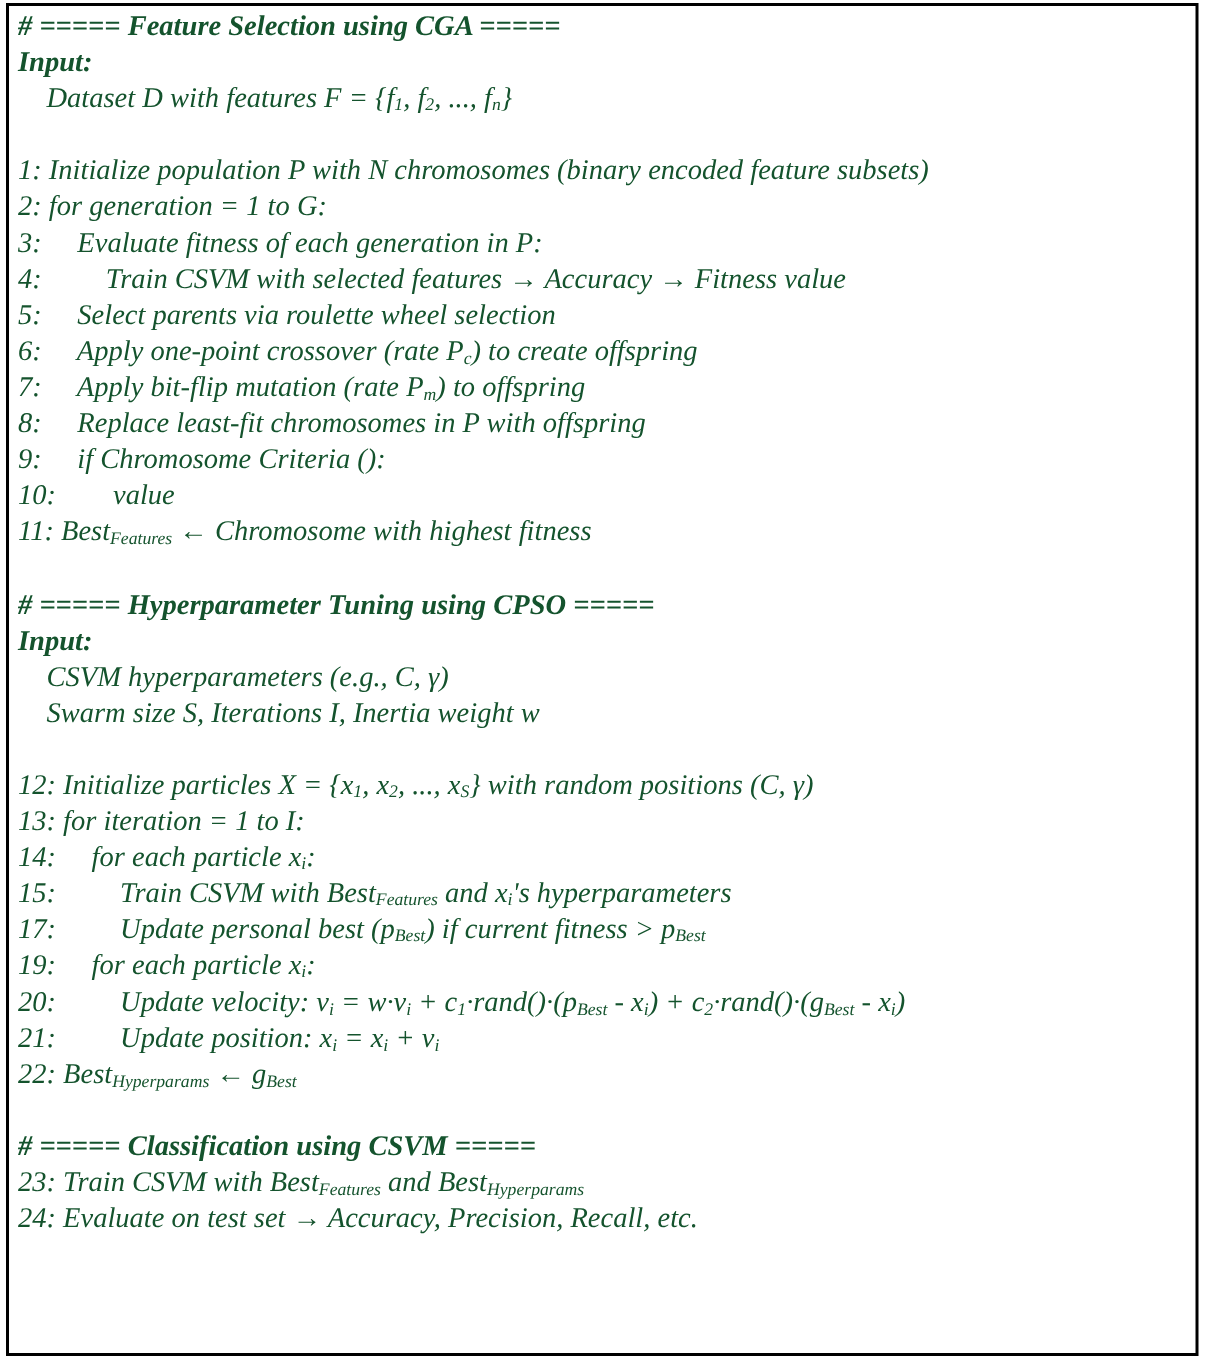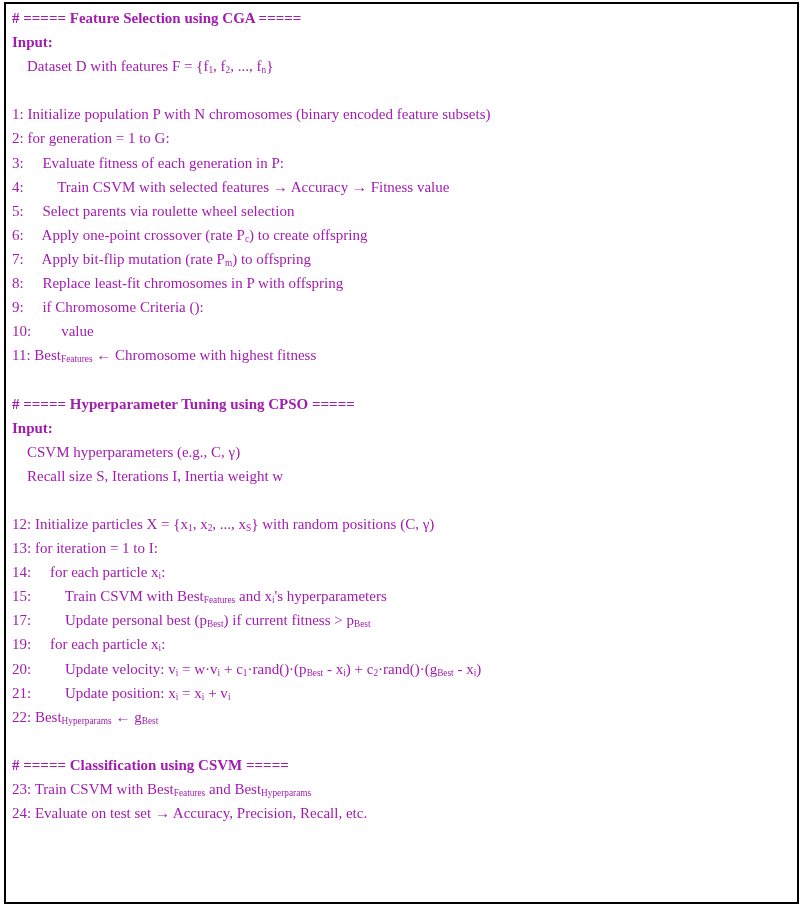--- a/index.html
+++ b/index.html
@@ -25,23 +25,24 @@
     box-sizing: border-box;
     padding: 2px 6px 0 6px;
     overflow: hidden;
     background: #ffffff;
   }
   .codebox {
     width: 100%;
   }
   .line {
     white-space: pre;
-    font-size: 15px;
+    font-size: 19px;
     line-height: 24.1px;
-    color: #a21caf;
+    color: #14532d;
+    font-style: italic;
   }
   .line.bold {
     font-weight: bold;
   }
   .line sub {
     font-size: 0.62em;
     line-height: 0;
     vertical-align: -0.22em;
     letter-spacing: 0;
   }
@@ -63,21 +64,21 @@
       <div class="line">6:     Apply one-point crossover (rate P<sub>c</sub>) to create offspring</div>
       <div class="line">7:     Apply bit-flip mutation (rate P<sub>m</sub>) to offspring</div>
       <div class="line">8:     Replace least-fit chromosomes in P with offspring</div>
       <div class="line">9:     if Chromosome Criteria ():</div>
       <div class="line">10:        value</div>
       <div class="line">11: Best<sub>Features</sub> ← Chromosome with highest fitness</div>
       <div class="line">&nbsp;</div>
       <div class="line bold"># ===== Hyperparameter Tuning using CPSO =====</div>
       <div class="line bold">Input:</div>
       <div class="line">    CSVM hyperparameters (e.g., C, γ)</div>
-      <div class="line">    Recall size S, Iterations I, Inertia weight w</div>
+      <div class="line">    Swarm size S, Iterations I, Inertia weight w</div>
       <div class="line">&nbsp;</div>
       <div class="line">12: Initialize particles X = {x<sub>1</sub>, x<sub>2</sub>, ..., x<sub>S</sub>} with random positions (C, γ)</div>
       <div class="line">13: for iteration = 1 to I:</div>
       <div class="line">14:     for each particle x<sub>i</sub>:</div>
       <div class="line">15:         Train CSVM with Best<sub>Features</sub> and x<sub>i</sub>'s hyperparameters</div>
       <div class="line">17:         Update personal best (p<sub>Best</sub>) if current fitness &gt; p<sub>Best</sub></div>
       <div class="line">19:     for each particle x<sub>i</sub>:</div>
       <div class="line">20:         Update velocity: v<sub>i</sub> = w·v<sub>i</sub> + c<sub>1</sub>·rand()·(p<sub>Best</sub> - x<sub>i</sub>) + c<sub>2</sub>·rand()·(g<sub>Best</sub> - x<sub>i</sub>)</div>
       <div class="line">21:         Update position: x<sub>i</sub> = x<sub>i</sub> + v<sub>i</sub></div>
       <div class="line">22: Best<sub>Hyperparams</sub> ← g<sub>Best</sub></div>

